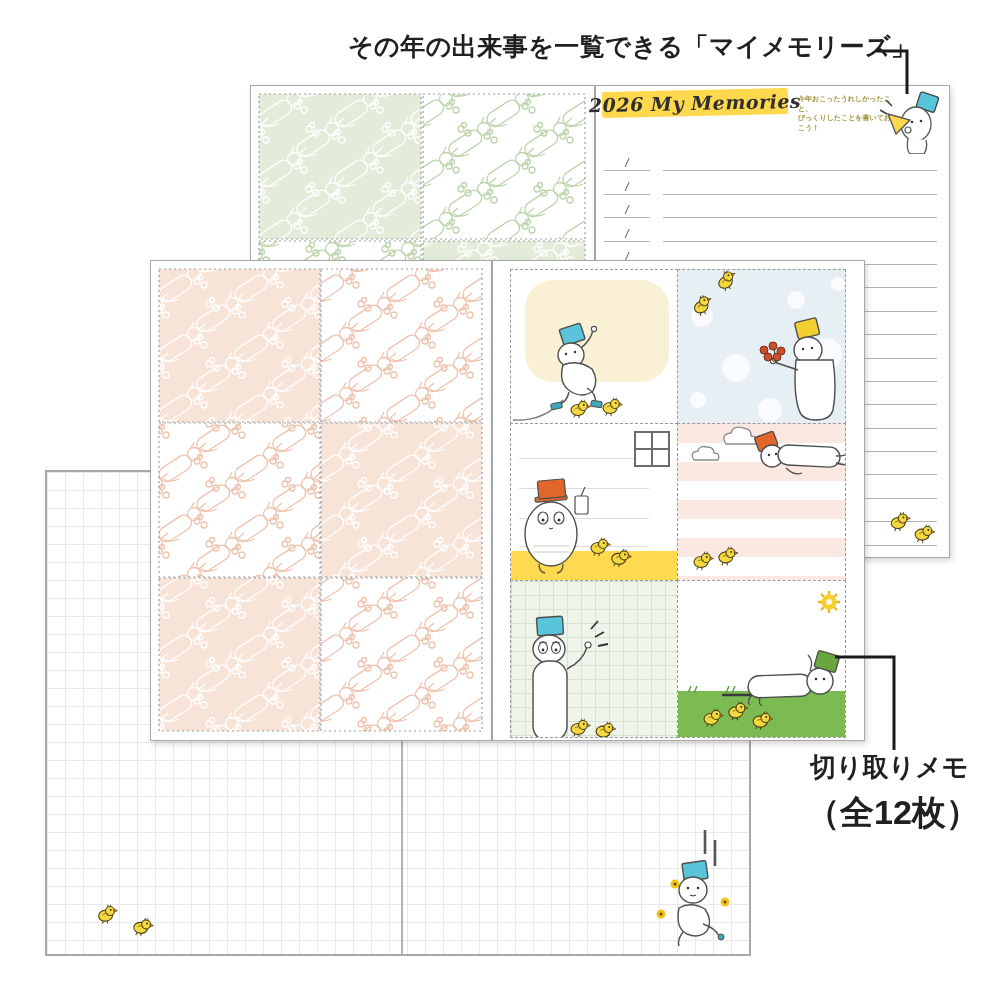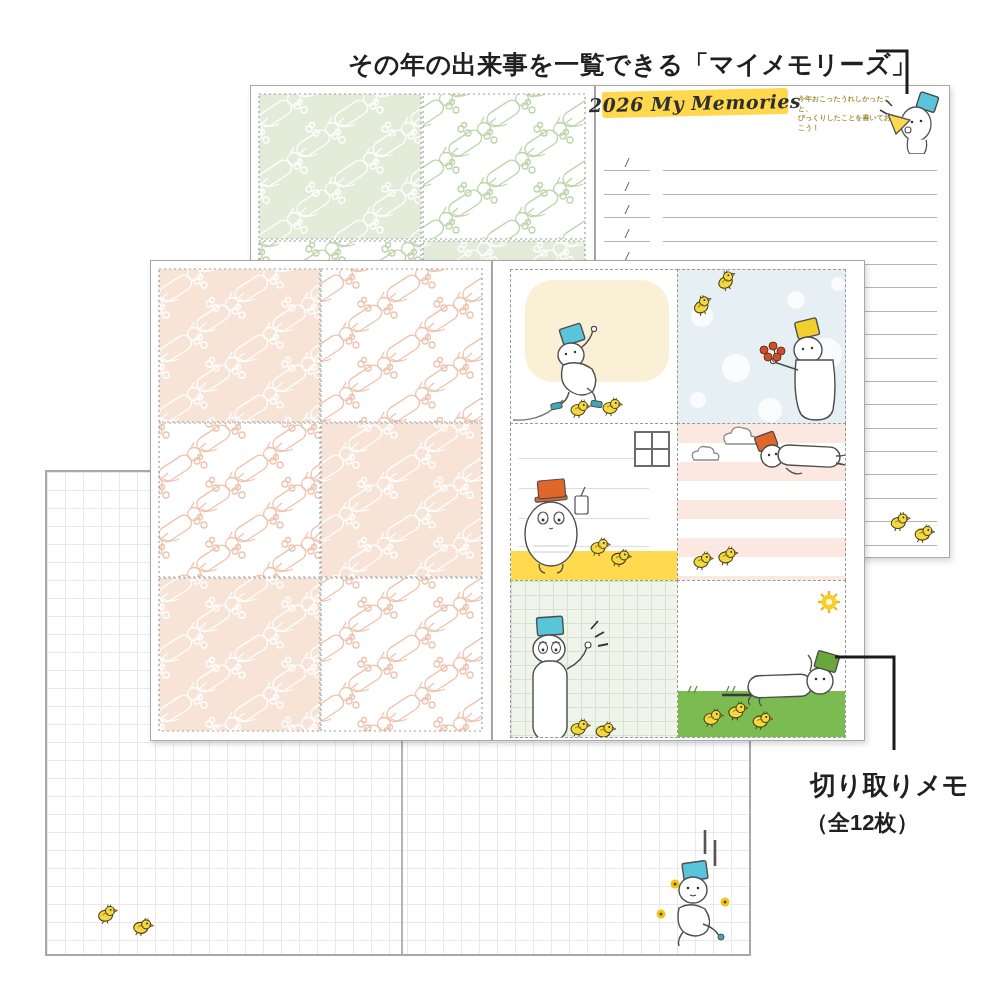--- a/index.html
+++ b/index.html
@@ -43,24 +43,24 @@
   .cellE{left:17px;top:319px;width:168px;height:158px;background-color:var(--grid-green);
     background-image:linear-gradient(to right,#d6e4cf 1px,transparent 1px),
                      linear-gradient(to bottom,#d6e4cf 1px,transparent 1px);
     background-size:14px 14px;}
   .cellF{left:184px;top:319px;width:169px;height:158px;background:#fff;}
   .c-line{position:absolute;left:8px;right:28px;height:1px;background:#dcdcdc;}
   .c-band{position:absolute;left:0;right:0;bottom:0;height:29px;background:var(--accent-yellow-band);}
   .f-grass{position:absolute;left:0;right:0;bottom:0;height:46px;background:var(--grass-green);}
 
   
-  .anno{position:absolute;z-index:10;color:#202020;font-weight:700;margin-top:18px;}
+  .anno{position:absolute;z-index:10;color:#202020;font-weight:700;}
   .anno-top{left:348px;top:30px;font-size:25px;letter-spacing:0.5px;white-space:nowrap;}
   .anno-b1{left:810px;top:750px;font-size:26px;font-family:Liberation Mono, monospace;}
-  .anno-b2{left:806px;top:790px;font-size:22px;text-align:center;}
+  .anno-b2{left:806px;top:790px;font-size:34px;text-align:center;}
   .overlay{position:absolute;left:0;top:0;z-index:9;pointer-events:none;}
 </style>
 </head>
 <body>
 
 <div class="canvas">
 
   <svg width="0" height="0" style="position:absolute" aria-hidden="true">
     <defs>
       <g id="chick">

